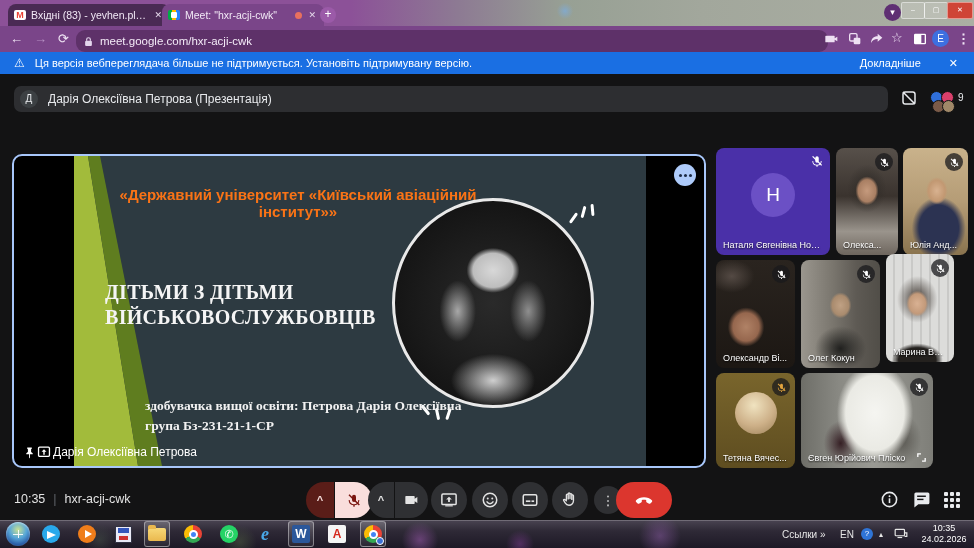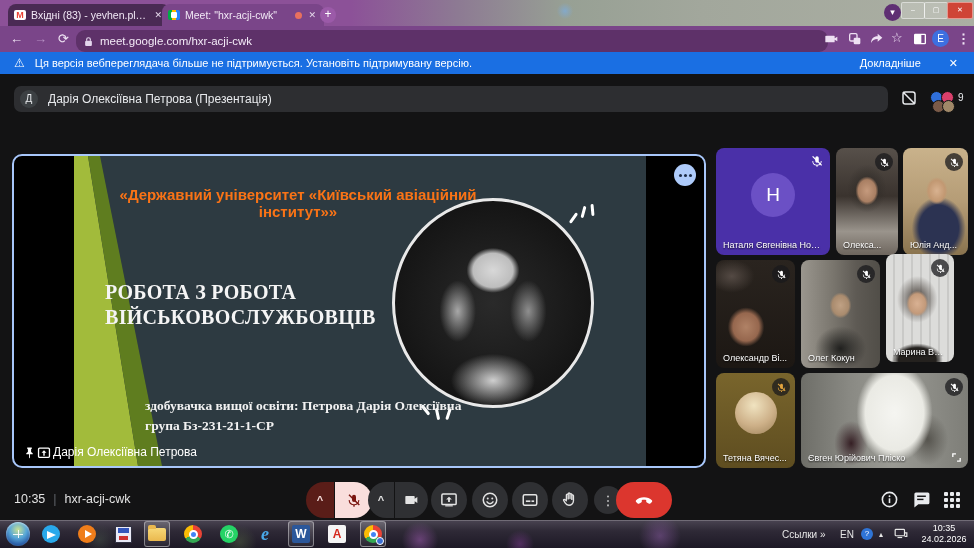--- a/index.html
+++ b/index.html
@@ -74,21 +74,21 @@
     background:
       radial-gradient(ellipse 40px 34px at 50% 34%, #d8d8d8 0%, #bdbdbd 50%, rgba(0,0,0,0) 66%),
       radial-gradient(ellipse 26px 44px at 32% 54%, #a8a8a8 0%, rgba(0,0,0,0) 70%),
       radial-gradient(ellipse 26px 44px at 68% 54%, #8f8f8f 0%, rgba(0,0,0,0) 70%),
       radial-gradient(ellipse 60px 38px at 50% 88%, #cfcfcf 0%, rgba(0,0,0,0) 70%),
       radial-gradient(circle at 50% 50%, #2a2a2a 0%, #151515 70%, #0c0c0c 100%);}
   .dash{position:absolute;width:3px;height:12px;background:#fff;border-radius:2px;}
   .tile-menu{position:absolute;right:8px;top:8px;width:22px;height:22px;border-radius:50%;background:#aecbfa;
              display:flex;align-items:center;justify-content:center;gap:2px;}
   .tile-menu i{width:3px;height:3px;border-radius:50%;background:#1b2a44;}
-  .pname-wrap{position:absolute;left:10px;bottom:7px;display:flex;align-items:flex-end;gap:2px;color:#fff;font-size:12px;}
+  .pname-wrap{position:absolute;left:10px;bottom:7px;display:flex;align-items:center;gap:2px;color:#fff;font-size:12px;}
   .pname-wrap svg{display:block;}
   
   .ptile{position:absolute;border-radius:8px;overflow:hidden;}
   .tile-1{left:716px;top:74px;width:114px;height:107px;background:#4a30a8;}
   .tile-2{left:836px;top:74px;width:62px;height:107px;background:
       radial-gradient(ellipse 16px 20px at 50% 40%, #c59a7d 0%, #a97f63 55%, rgba(0,0,0,0) 72%),
       radial-gradient(ellipse 26px 32px at 50% 38%, #2e2a26 0%, rgba(0,0,0,0) 75%),
       linear-gradient(180deg,#57504a 0%,#3a332e 45%,#9a948c 78%,#6e665e 100%);}
   .tile-3{left:903px;top:74px;width:65px;height:107px;background:
       radial-gradient(ellipse 15px 19px at 52% 40%, #d8b290 0%, #c29872 55%, rgba(0,0,0,0) 72%),
@@ -101,21 +101,21 @@
   .tile-5{left:801px;top:186px;width:79px;height:108px;background:
       radial-gradient(ellipse 15px 18px at 50% 42%, #c0a184 0%, #a98b6e 55%, rgba(0,0,0,0) 72%),
       radial-gradient(ellipse 32px 28px at 50% 82%, #20201e 0%, rgba(0,0,0,0) 80%),
       linear-gradient(90deg,#9a968e 0%,#7a766e 40%,#5e5a54 70%,#514e48 100%);}
   .tile-6{left:886px;top:180px;width:68px;height:108px;background:
       radial-gradient(ellipse 15px 18px at 46% 46%, #d9b193 0%, #c39a7a 55%, rgba(0,0,0,0) 72%),
       radial-gradient(ellipse 26px 30px at 46% 42%, #3a322c 0%, rgba(0,0,0,0) 78%),
       radial-gradient(ellipse 34px 22px at 46% 98%, #24211e 0% 55%, rgba(0,0,0,0) 75%),
       repeating-linear-gradient(90deg,#dcdcda 0 7px,#c9c9c7 7px 9px);}
   .tile-7{left:716px;top:299px;width:79px;height:95px;background:linear-gradient(180deg,#79652c 0%,#5e4d20 100%);}
-  .tile-8{left:801px;top:299px;width:167px;height:95px;background:
+  .tile-8{left:801px;top:299px;width:132px;height:95px;background:
       radial-gradient(ellipse 56px 72px at 56% 42%, #f5f5f1 0%, #eaeae4 52%, rgba(0,0,0,0) 68%),
       radial-gradient(ellipse 24px 32px at 30% 74%, #351f24 0%, rgba(0,0,0,0) 70%),
       radial-gradient(ellipse 28px 36px at 76% 70%, #56544e 0%, rgba(0,0,0,0) 72%),
       linear-gradient(90deg,#6e6e68 0%,#8a8a84 30%,#9a9a94 55%,#7e7e78 100%);}
   .tile-name{position:absolute;left:7px;bottom:5px;right:6px;color:#fff;font-size:9px;white-space:nowrap;
              overflow:hidden;text-overflow:ellipsis;text-shadow:0 1px 2px rgba(0,0,0,.85);}
   .tile-avatar{position:absolute;left:50%;top:44%;transform:translate(-50%,-50%);width:44px;height:44px;
                border-radius:50%;background:#6b50c5;color:#fff;font-size:19px;line-height:44px;text-align:center;}
   .tile-photo{position:absolute;left:50%;top:42%;transform:translate(-50%,-50%);width:42px;height:42px;border-radius:50%;
       background:radial-gradient(circle at 45% 32%, #f0e3c0 0%, #cdb088 55%, #9a7f56 100%);}
@@ -276,21 +276,21 @@
     <span class="c" style="left:14px;top:12px;background:#a08868"></span>
     <span class="count">9</span>
   </div>
 
   <div class="bigtile">
     <div class="slide">
       <div class="green-light"></div>
       <div class="green-dark"></div>
       <div class="uni">«Державний університет «Київський авіаційний інститут»»</div>
       <div class="stitle">
-        <div>РОБОТА З РОБОТА</div>
+        <div>ДІТЬМИ З ДІТЬМИ</div>
         <div>ВІЙСЬКОВОСЛУЖБОВЦІВ</div>
       </div>
       <div class="photo"></div>
       <span class="dash" style="left:498px;top:56px;transform:rotate(35deg)"></span>
       <span class="dash" style="left:508px;top:50px;transform:rotate(15deg)"></span>
       <span class="dash" style="left:517px;top:48px;transform:rotate(-5deg)"></span>
       <span class="dash" style="left:350px;top:248px;transform:rotate(-38deg)"></span>
       <span class="dash" style="left:362px;top:252px;transform:rotate(-12deg)"></span>
       <span class="dash" style="left:373px;top:252px;transform:rotate(18deg)"></span>
       <div class="ssub" style="top:242px">здобувачка вищої освіти: Петрова Дарія Олексіївна</div>

